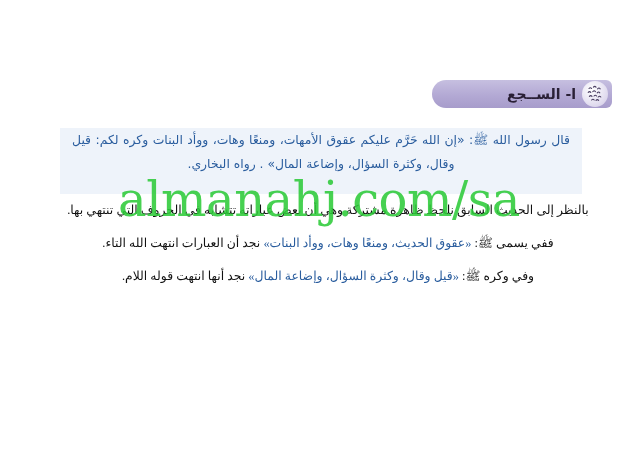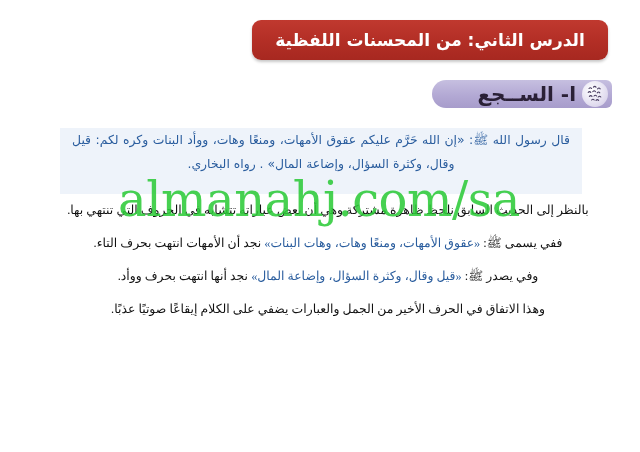--- a/index.html
+++ b/index.html
@@ -68,21 +68,21 @@
     height: 26px;
     border-radius: 50%;
     background: radial-gradient(circle at 38% 34%, #ffffff 0%, #ece9f5 42%, #cfc7e4 100%);
     flex: 0 0 auto;
     position: relative;
     margin-left: 6px;
   }
   .ornament-icon svg { position: absolute; inset: 0; }
   .section-banner-text {
     color: #2a2036;
-    font-size: 20px;
+    font-size: 14px;
     font-weight: bold;
     white-space: nowrap;
     letter-spacing: 1px;
   }
 
   
   .hadith-box {
     position: absolute;
     top: 128px;
     right: 58px;
@@ -144,23 +144,20 @@
     white-space: nowrap;
     letter-spacing: -0.5px;
     text-align: right;
   }
 </style>
 </head>
 <body>
 
 <div class="page">
 
-  <div class="lesson-banner">
-    <span class="lesson-banner-text">الدرس الثاني: من المحسنات اللفظية</span>
-  </div>
 
   <div class="section-banner">
     <span class="ornament-icon">
       <svg viewBox="0 0 26 26" width="26" height="26" aria-hidden="true">
         <g fill="none" stroke="#4b3f63" stroke-width="1.1" stroke-linecap="round">
           <path d="M7 7.5q1.4-1.6 2.6 0"></path>
           <path d="M11.4 6.2q1.4-1.6 2.6 0"></path>
           <path d="M15.6 7.8q1.4-1.6 2.6 0"></path>
           <path d="M6.2 11.4q1.4-1.6 2.6 0"></path>
           <path d="M10.8 10.6q1.4-1.6 2.6 0"></path>
@@ -180,32 +177,31 @@
     <p class="hadith-text">قال رسول الله ﷺ: «إن الله حَرَّم عليكم عقوق الأمهات، ومنعًا وهات، ووأد البنات وكره لكم: قيل وقال، وكثرة السؤال، وإضاعة المال» . رواه البخاري.</p>
   </div>
 
   <div class="body-block">
 
     <p class="para center-last">بالنظر إلى الحديث السابق نلحظ ظاهرة مشتركة وهي أن بعض عباراته تتشابه في الحروف التي تنتهي بها.</p>
 
     <div class="spacer-sm"></div>
 
     <p class="para center-last">
-      <span>ففي يسمى ﷺ: </span><span class="quoted">«عقوق الأمهات، ومنعًا وهات، وهات البنات»</span><span> نجد أن الأمهات انتهت بحرف التاء.</span>
+      <span>ففي يسمى ﷺ: </span><span class="quoted">«عقوق الحديث، ومنعًا وهات، ووأد البنات»</span><span> نجد أن العبارات انتهت الله التاء.</span>
     </p>
 
     <div class="spacer-sm"></div>
 
     <p class="para center-last">
-      <span>وفي يصدر ﷺ: </span><span class="quoted">«قيل وقال، وكثرة السؤال، وإضاعة المال»</span><span> نجد أنها انتهت بحرف ووأد.</span>
+      <span>وفي وكره ﷺ: </span><span class="quoted">«قيل وقال، وكثرة السؤال، وإضاعة المال»</span><span> نجد أنها انتهت قوله اللام.</span>
     </p>
 
     <div class="spacer-sm"></div>
 
-    <p class="para center-last">وهذا الاتفاق في الحرف الأخير من الجمل والعبارات يضفي على الكلام إيقاعًا صوتيًا عذبًا.</p>
 
     <div class="spacer-md"></div>
 
   </div>
 
   <div class="watermark">
     <span class="watermark-text">almanahj.com/sa</span>
   </div>
 
 </div>

